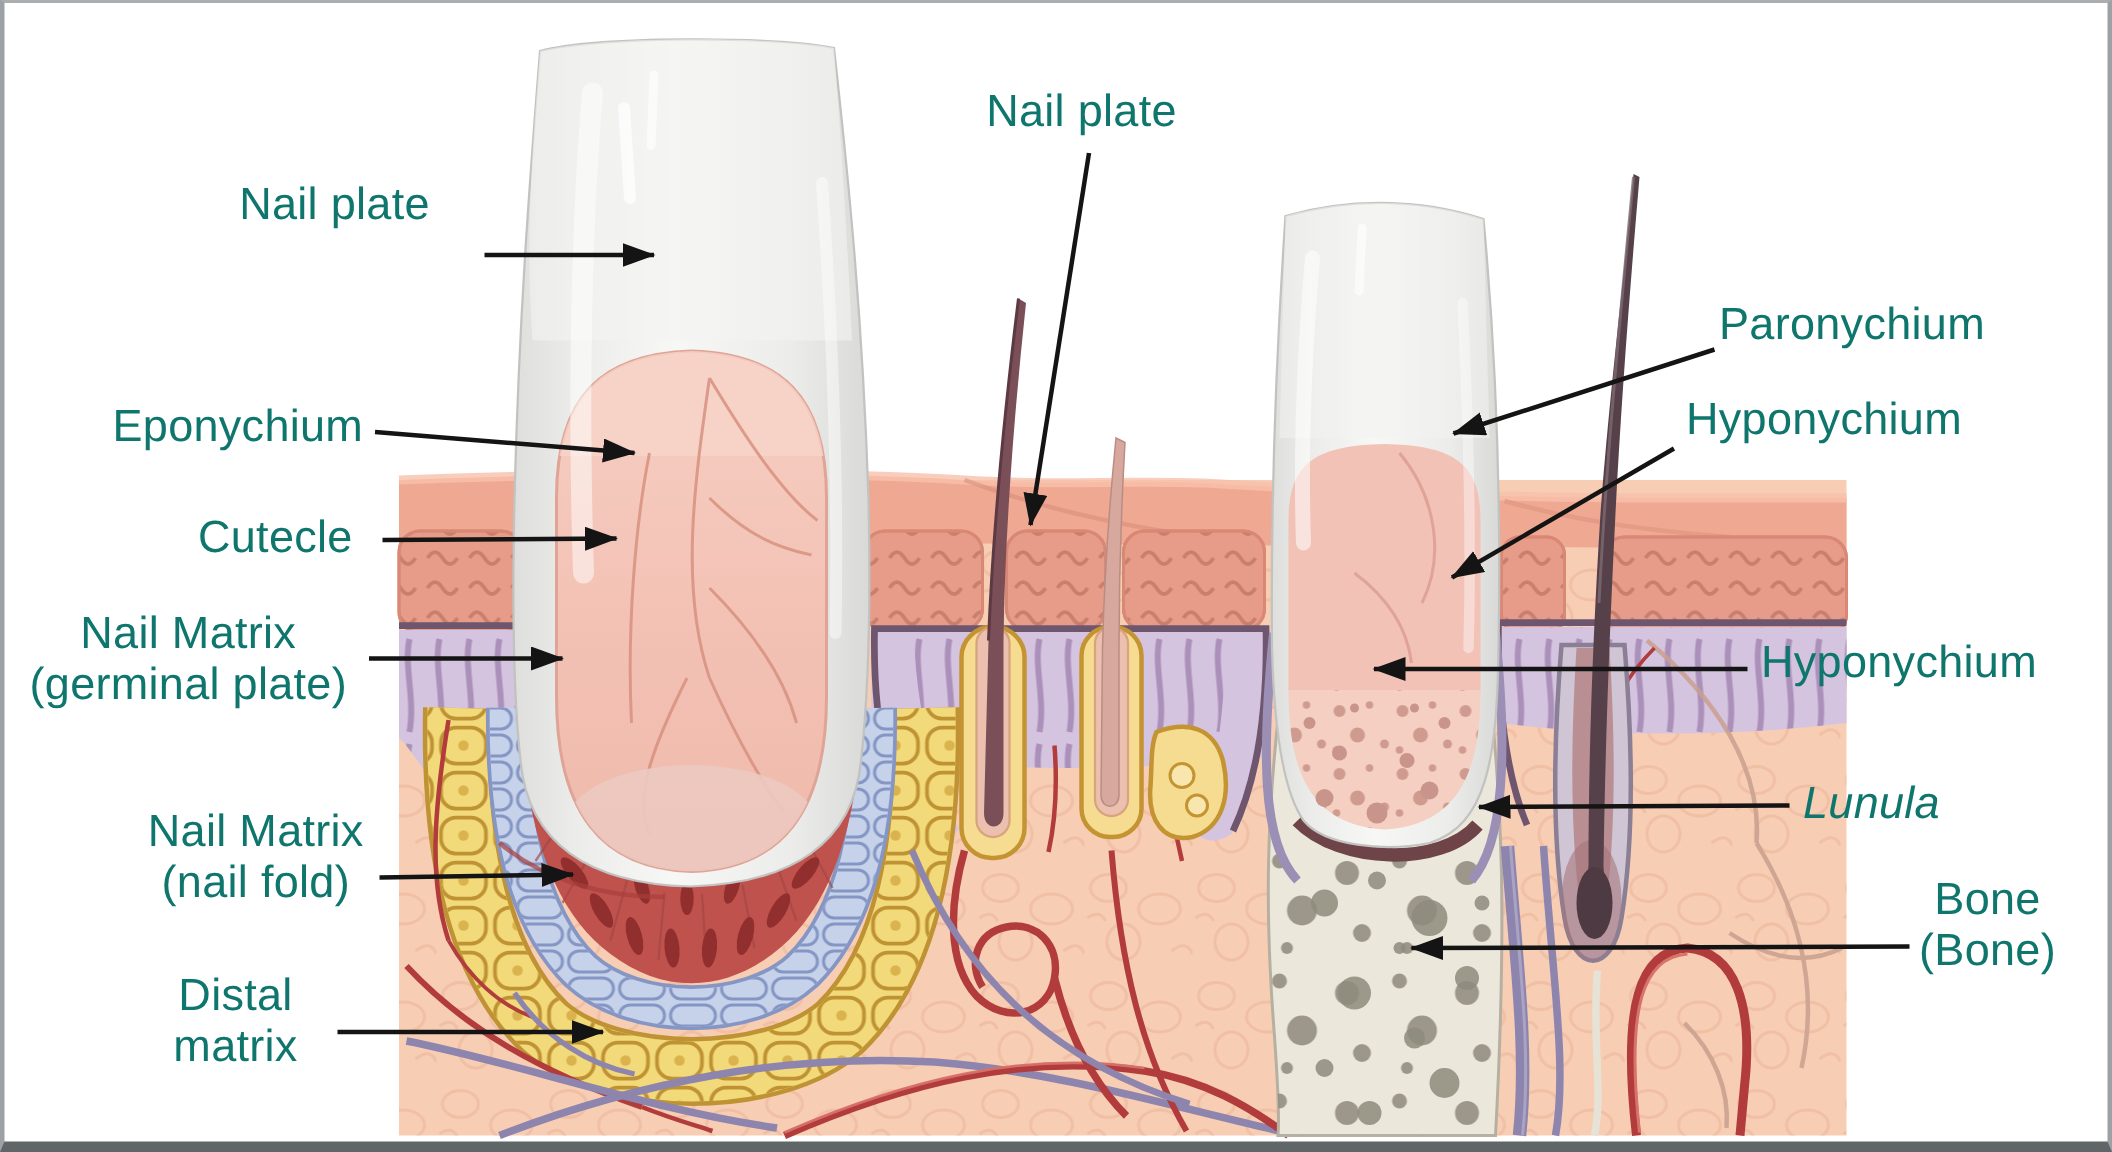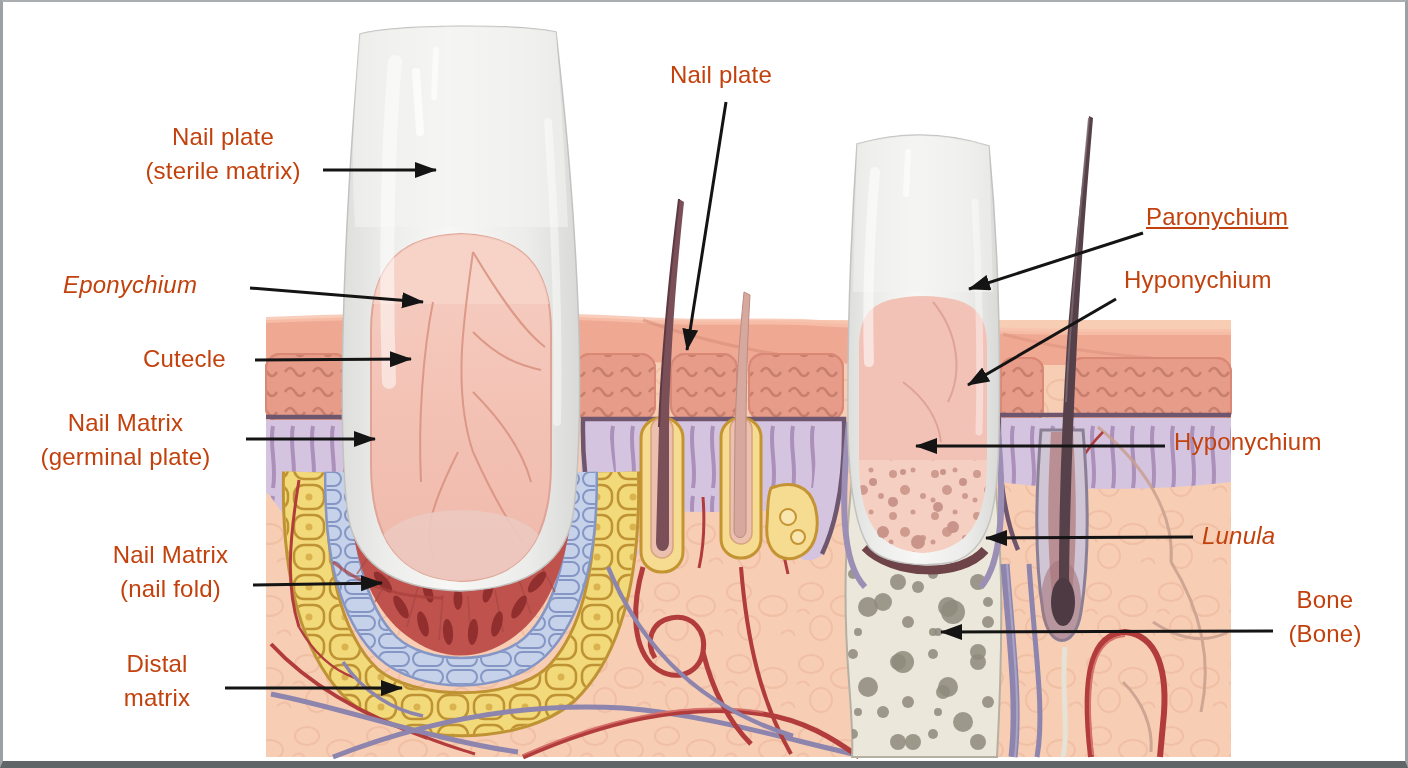--- a/index.html
+++ b/index.html
@@ -5,21 +5,21 @@
   html,body{margin:0;padding:0;background:#fff;}
   #stage{
     position:relative;width:1408px;height:768px;background:#ffffff;
     box-sizing:border-box;overflow:hidden;
     border-top:2px solid #aaaeb0;border-left:3px solid #9ba1a4;
     border-right:3px solid #9ba1a4;border-bottom:7px solid #606668;
     font-family:"Liberation Sans", sans-serif;
   }
   #art{position:absolute;left:0;top:0;width:1402px;height:759px;}
   .lbl{
-    position:absolute;color:#c2410c;font-size:24px;line-height:34px;
+    position:absolute;color:#0f766e;font-size:30px;line-height:34px;
     white-space:nowrap;letter-spacing:0.2px;
   }
   .lbl.center{text-align:center;white-space:normal;}
 </style>
 </head>
 <body>
 
 <div id="stage">
 
 <svg id="art" viewBox="0 0 1402 759" aria-hidden="true">
@@ -305,51 +305,50 @@
     <path d="M1140,231 L966,287" marker-end="url(#ah)"></path>
     <path d="M1113,297 L965,383" marker-end="url(#ah)"></path>
     <path d="M1162,444 L913,444" marker-end="url(#ah)"></path>
     <path d="M1190,535 L983,536" marker-end="url(#ah)"></path>
     <path d="M1270,629 L938,630" marker-end="url(#ah)"></path>
   </g>
 </svg>
 
 <div class="lbl center" style="left:100px;top:118px;width:240px;">
   <span>Nail plate</span><br>
-  <span>(sterile matrix)</span>
 </div>
 
 <div class="lbl center" style="left:648px;top:56px;width:140px;">
   <span>Nail plate</span>
 </div>
 
-<div class="lbl" style="left:60px;top:266px;font-style:italic;">
+<div class="lbl" style="left:72px;top:266px;">
   <span>Eponychium</span>
 </div>
 
-<div class="lbl" style="left:140px;top:340px;">
+<div class="lbl" style="left:129px;top:340px;">
   <span>Cutecle</span>
 </div>
 
 <div class="lbl center" style="left:5px;top:404px;width:235px;">
   <span>Nail Matrix</span><br>
   <span>(germinal plate)</span>
 </div>
 
 <div class="lbl center" style="left:80px;top:536px;width:175px;">
   <span>Nail Matrix</span><br>
   <span>(nail fold)</span>
 </div>
 
 <div class="lbl center" style="left:95px;top:645px;width:118px;text-align:center;">
   <span>Distal</span><br>
   <span>matrix</span>
 </div>
 
-<div class="lbl" style="left:1143px;top:198px;text-decoration:underline;">
+<div class="lbl" style="left:1143px;top:198px;">
   <span>Paronychium</span>
 </div>
 
 <div class="lbl" style="left:1121px;top:261px;">
   <span>Hyponychium</span>
 </div>
 
 <div class="lbl" style="left:1171px;top:423px;">
   <span>Hyponychium</span>
 </div>

